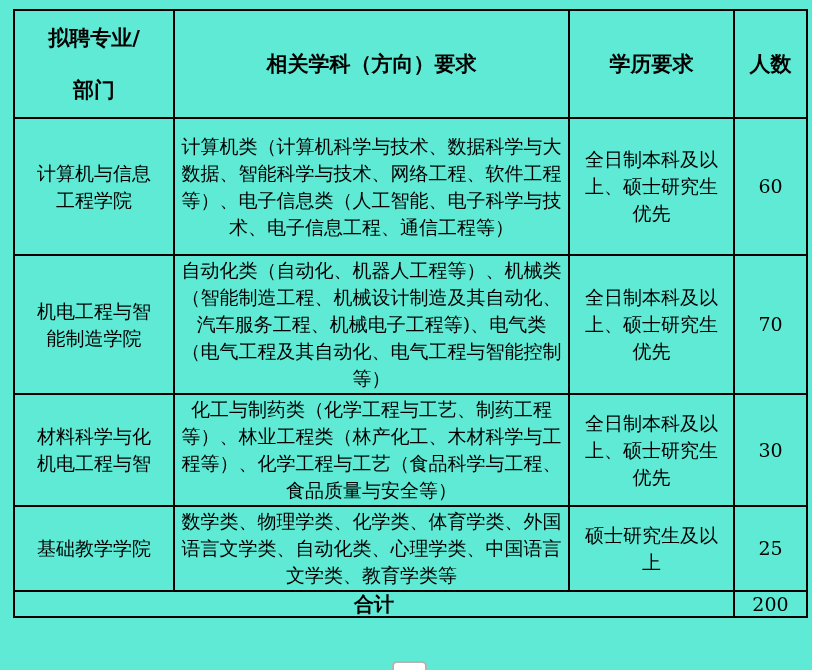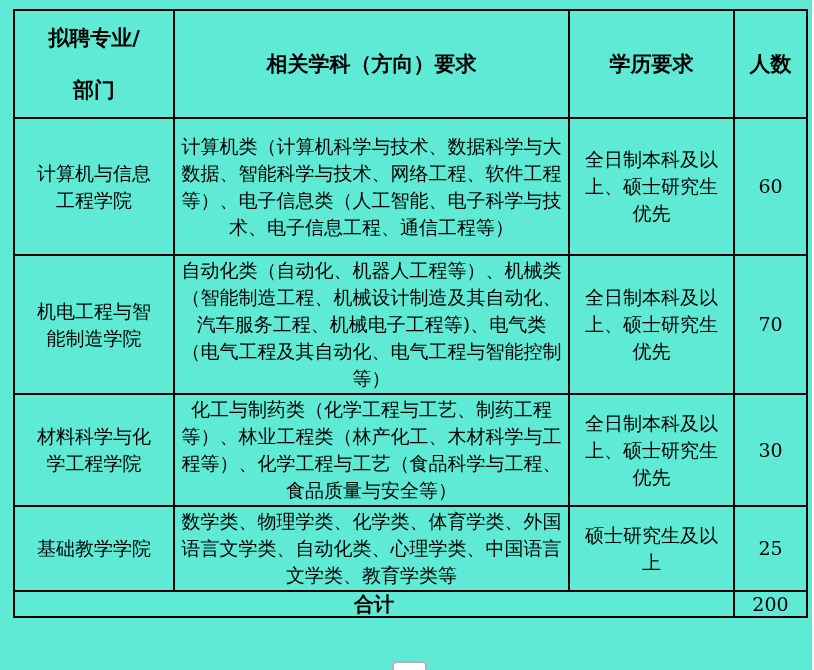--- a/index.html
+++ b/index.html
@@ -110,21 +110,21 @@
         <td class="pre">机电工程与智
 能制造学院</td>
         <td class="disciplines">自动化类（自动化、机器人工程等）、机械类（智能制造工程、机械设计制造及其自动化、汽车服务工程、机械电子工程等)、电气类（电气工程及其自动化、电气工程与智能控制等）</td>
         <td class="pre">全日制本科及以
 上、硕士研究生
 优先</td>
         <td>70</td>
       </tr>
       <tr style="height:109px">
         <td class="pre">材料科学与化
-学工程学院</td>
+机电工程与智</td>
         <td class="disciplines">化工与制药类（化学工程与工艺、制药工程等）、林业工程类（林产化工、木材科学与工程等）、化学工程与工艺（食品科学与工程、食品质量与安全等）</td>
         <td class="pre">全日制本科及以
 上、硕士研究生
 优先</td>
         <td>30</td>
       </tr>
       <tr style="height:78px">
         <td class="pre">基础教学学院</td>
         <td class="disciplines">数学类、物理学类、化学类、体育学类、外国语言文学类、自动化类、心理学类、中国语言文学类、教育学类等</td>
         <td class="pre">硕士研究生及以

